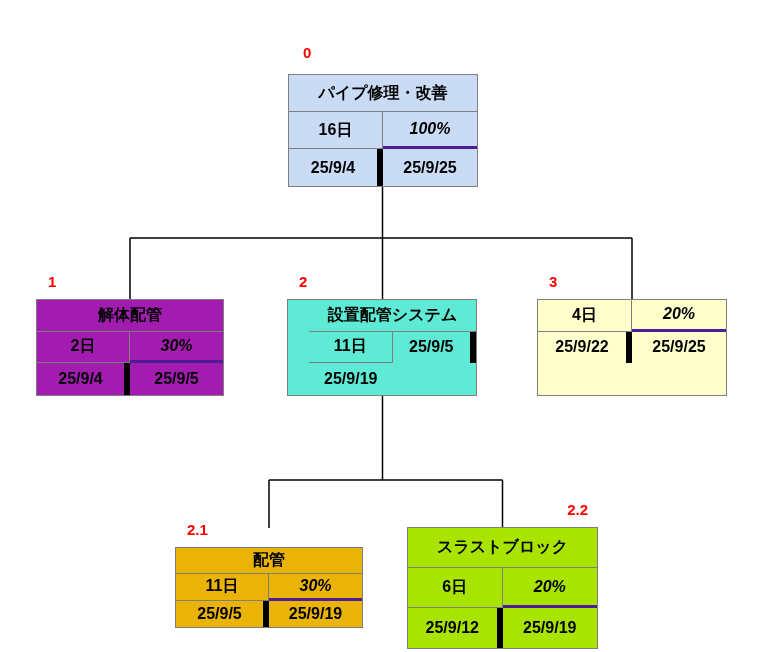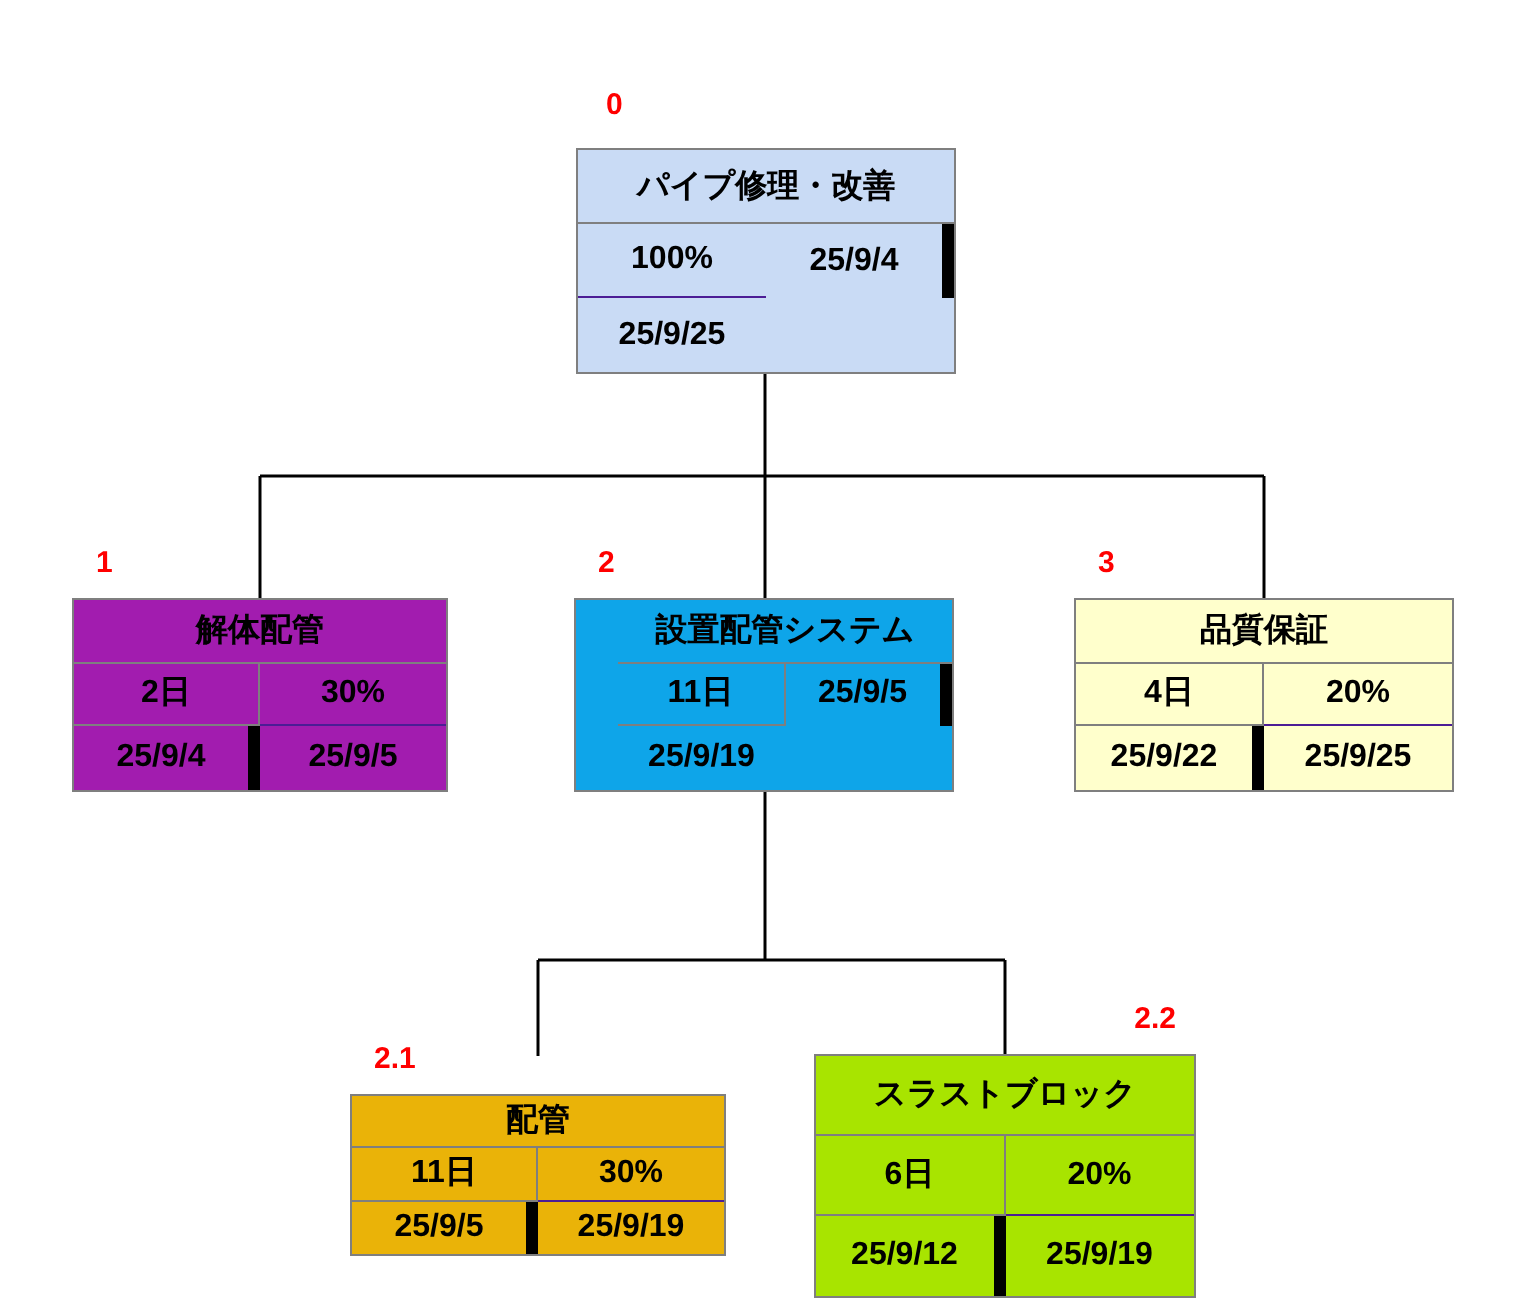--- a/index.html
+++ b/index.html
@@ -60,21 +60,21 @@
     font-size: 16px;
     white-space: nowrap;
     overflow: hidden;
   }
   .cell.title {
     grid-column: 1 / 3;
     border-bottom: 1px solid #7f7f7f;
     font-size: 16px;
   }
   .cell.dur   { border-right: 1px solid #7f7f7f; border-bottom: 1px solid #7f7f7f; }
-  .cell.pct   { border-bottom: 1px solid #4c1d95; }
+  .cell.pct   { border-bottom: 3px solid #4c1d95; font-style: italic; }
   .cell.start { border-right: 6px solid #000000; }
 </style>
 </head>
 <body>
 
 <div id="canvas">
 
   <svg id="connectors" width="764" height="652">
     <g stroke="#000000" stroke-width="1.5" fill="none">
       <line x1="382.5" y1="187" x2="382.5" y2="238"></line>
@@ -86,51 +86,51 @@
       <line x1="269" y1="480" x2="502.5" y2="480"></line>
       <line x1="269" y1="480" x2="269" y2="528"></line>
       <line x1="502.5" y1="480" x2="502.5" y2="528"></line>
     </g>
   </svg>
 
   <div class="node node0" style="left:288px; top:74px; width:190px; height:113px;">
     <div class="node-id">0</div>
     <div class="box" style="background-color: rgb(201, 219, 245);">
       <div class="cell title">パイプ修理・改善</div>
+      <div class="cell dur">16日</div>
       <div class="cell pct">100%</div>
       <div class="cell start">25/9/4</div>
       <div class="cell end">25/9/25</div>
     </div>
   </div>
 
   <div class="node" style="left:36px; top:299px; width:188px; height:97px;">
     <div class="node-id">1</div>
     <div class="box" style="background-color: #a21caf;">
       <div class="cell title">解体配管</div>
       <div class="cell dur">2日</div>
       <div class="cell pct">30%</div>
       <div class="cell start">25/9/4</div>
       <div class="cell end">25/9/5</div>
     </div>
   </div>
 
   <div class="node" style="left:287px; top:299px; width:190px; height:97px;">
     <div class="node-id">2</div>
-    <div class="box" style="background-color: #0ea5e9; padding-left: 21px;">
+    <div class="box" style="background-color: #5eead4; padding-left: 21px;">
       <div class="cell title">設置配管システム</div>
       <div class="cell dur">11日</div>
       <div class="cell start">25/9/5</div>
       <div class="cell end">25/9/19</div>
     </div>
   </div>
 
   <div class="node" style="left:537px; top:299px; width:190px; height:97px;">
     <div class="node-id">3</div>
     <div class="box" style="background-color: rgb(255, 255, 204);">
-      <div class="cell title">品質保証</div>
       <div class="cell dur">4日</div>
       <div class="cell pct">20%</div>
       <div class="cell start">25/9/22</div>
       <div class="cell end">25/9/25</div>
     </div>
   </div>
 
   <div class="node" style="left:175px; top:527px; width:188px; height:81px;margin-top:20px;">
     <div class="node-id">2.1</div>
     <div class="box" style="background-color: #eab308;">

